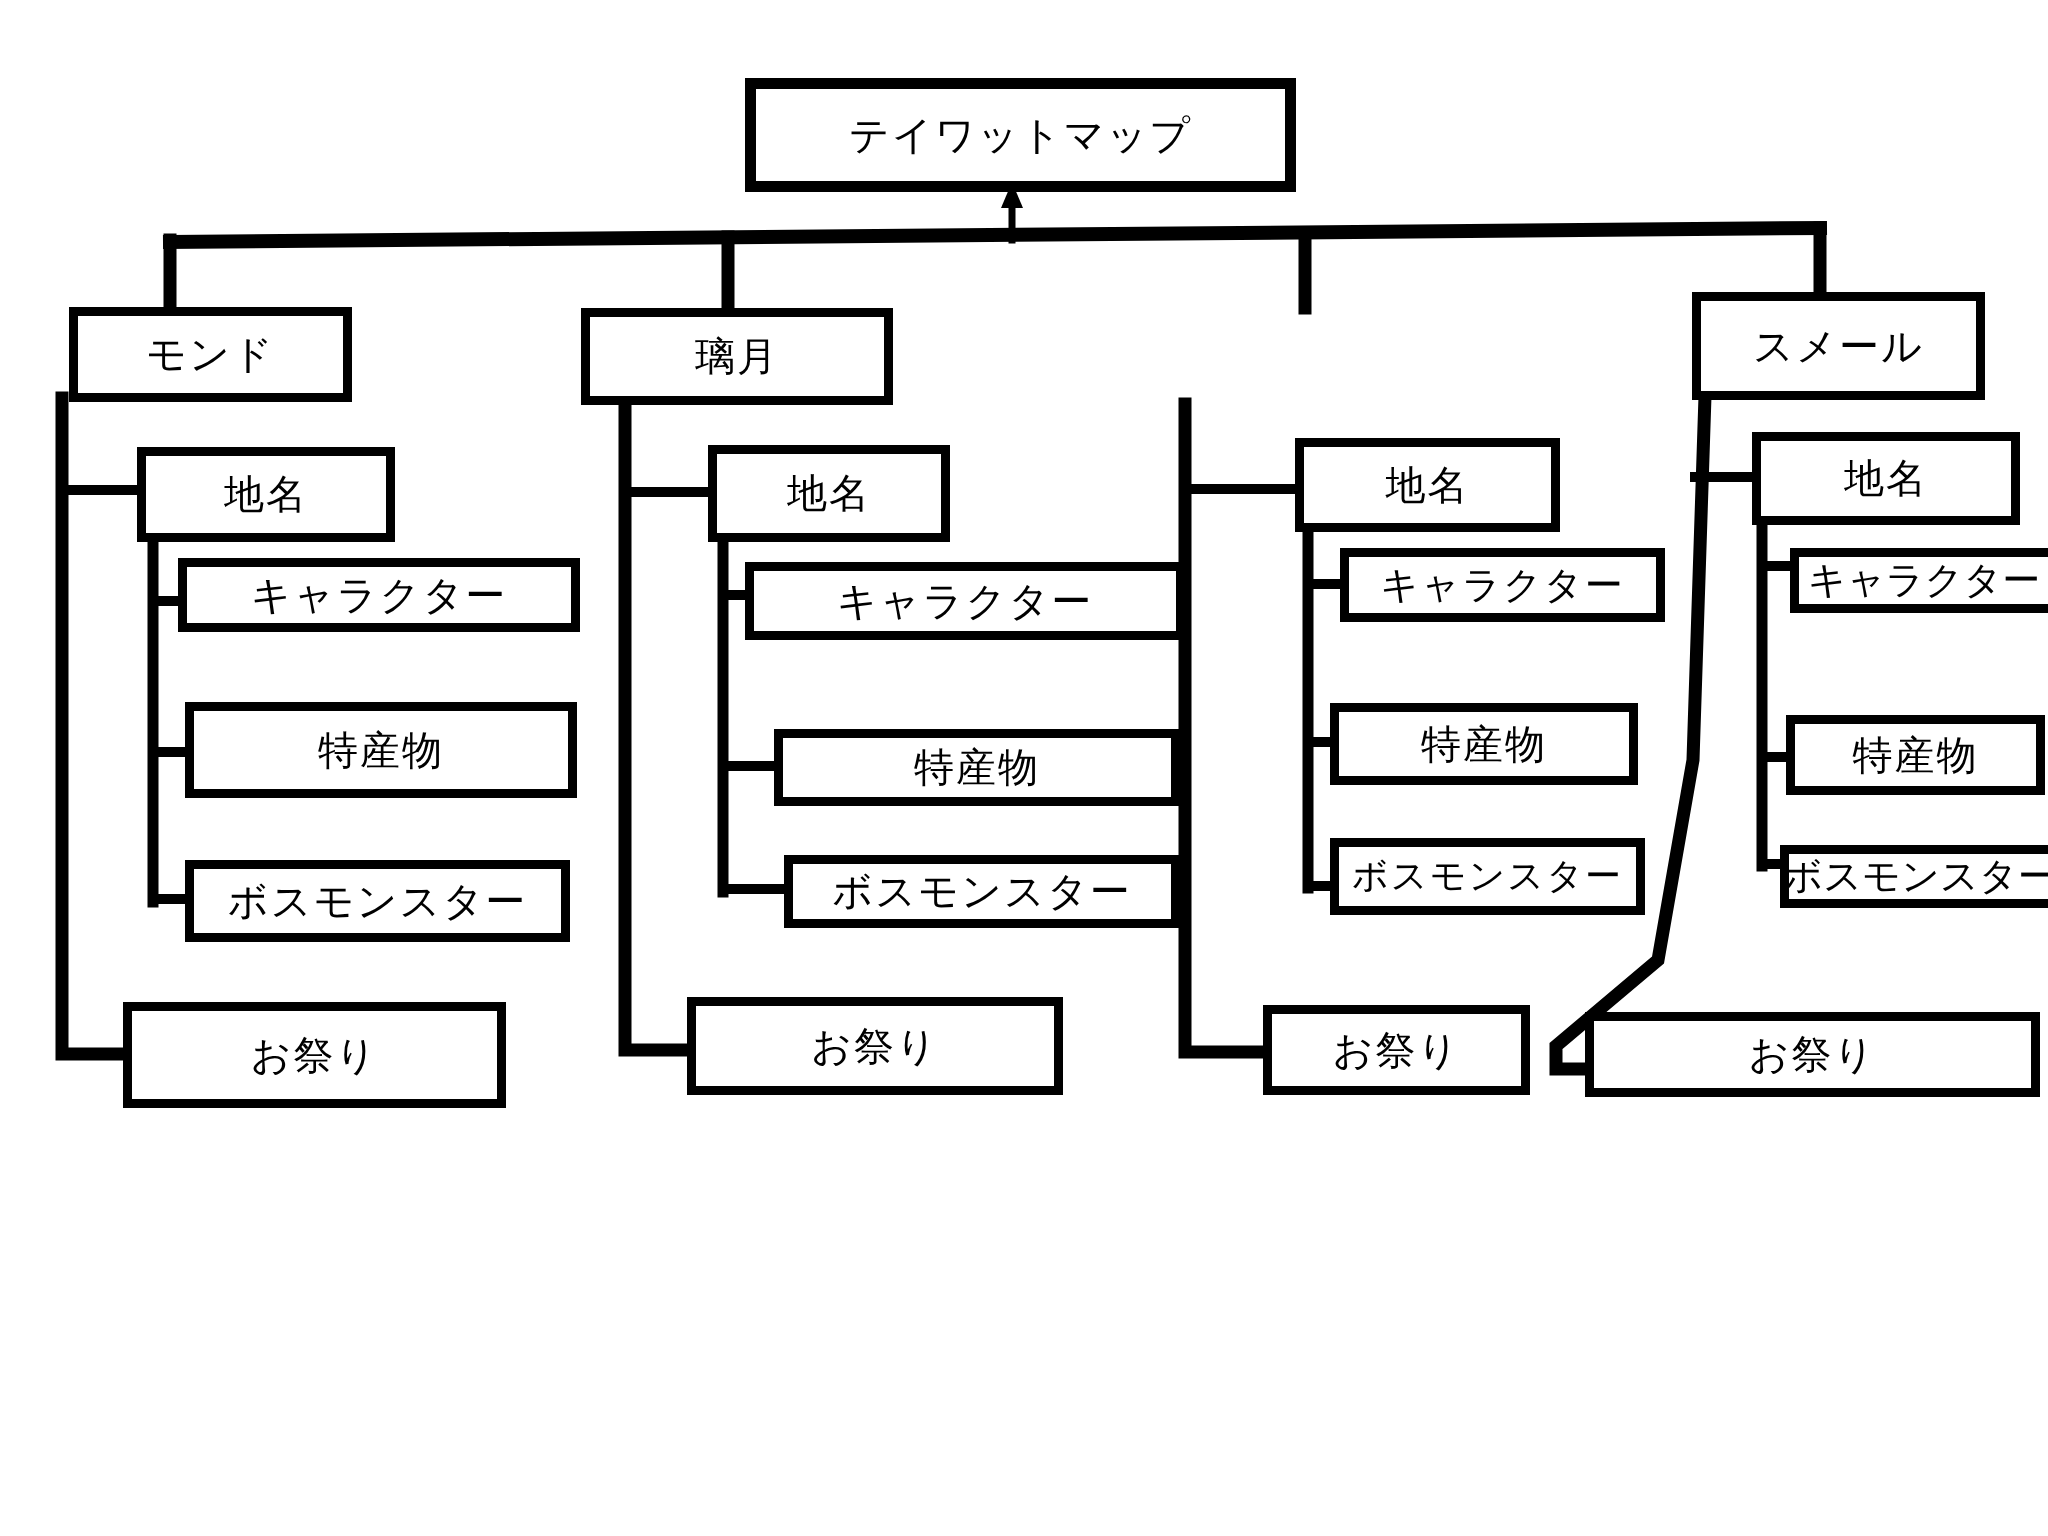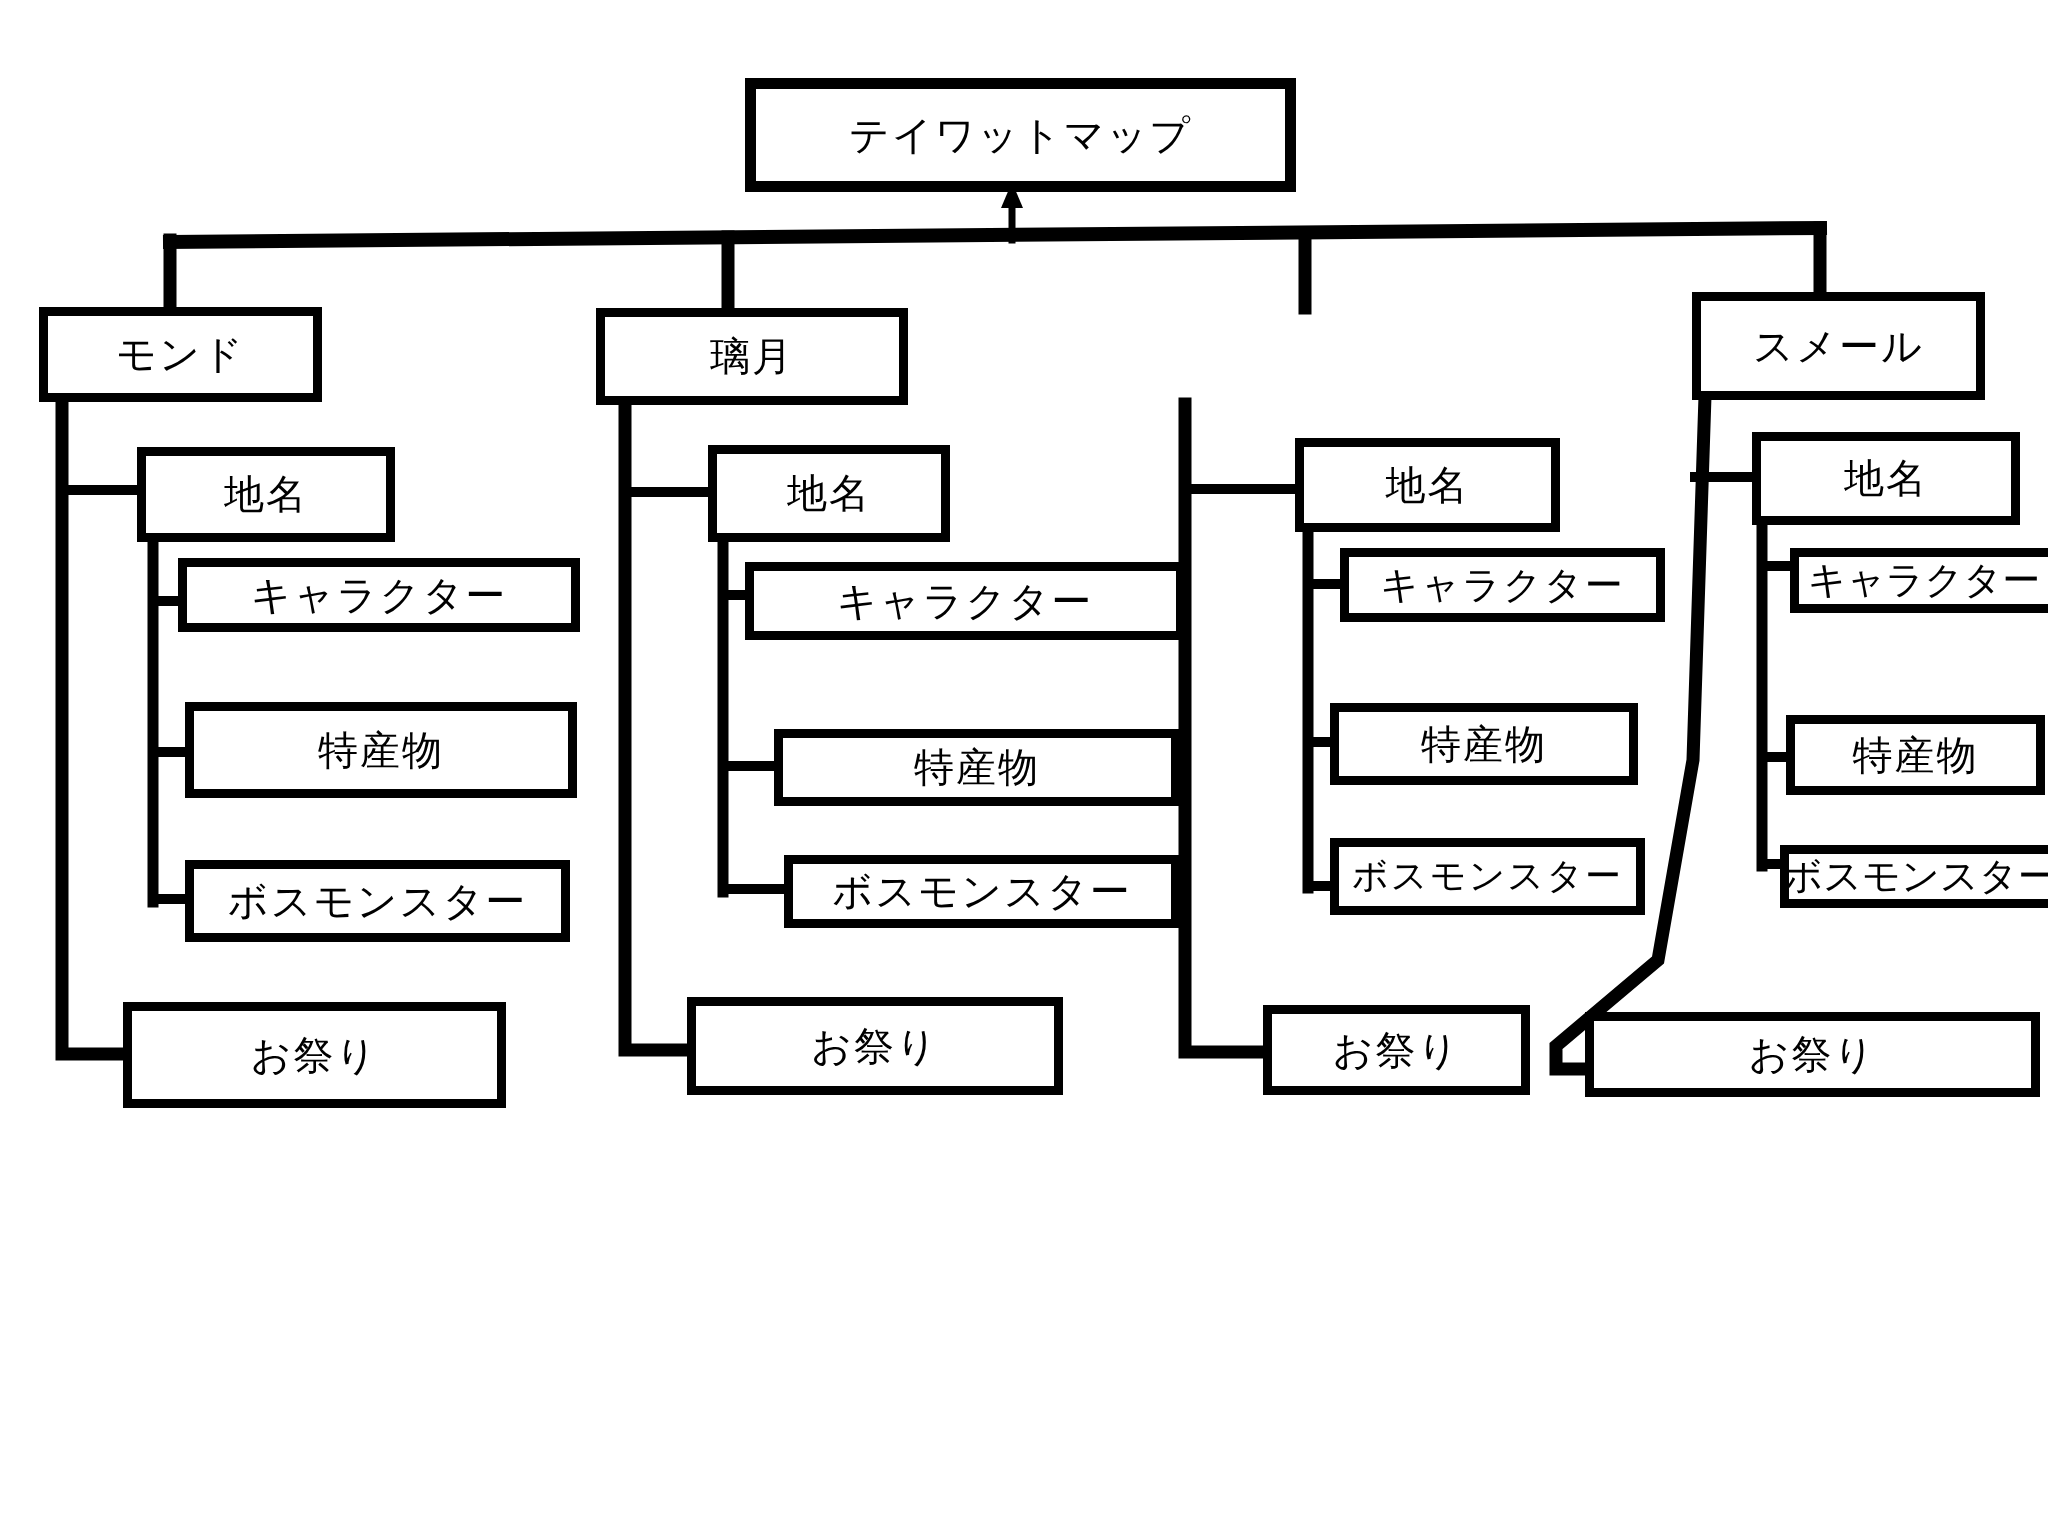--- a/index.html
+++ b/index.html
@@ -68,22 +68,22 @@
       <path d="M1695 477 L1756 477" stroke-width="10"></path>
       <path d="M1762 521 L1762 866" stroke-width="11"></path>
       <path d="M1762 566 L1793 566" stroke-width="10"></path>
       <path d="M1762 757 L1789 757" stroke-width="10"></path>
       <path d="M1762 864 L1783 864" stroke-width="10"></path>
     </g>
   </svg>
 
   <div class="node root" style="left:745px;top:78px;width:551px;height:114px;">テイワットマップ</div>
 
-  <div class="node" style="left:39px;top:307px;width:283px;height:95px;text-align:right;">モンド</div>
-  <div class="node" style="left:596px;top:308px;width:312px;height:97px;">璃月</div>
+  <div class="node" style="left:69px;top:307px;width:283px;height:95px;text-align:right;">モンド</div>
+  <div class="node" style="left:581px;top:308px;width:312px;height:97px;">璃月</div>
   <div class="node" style="left:1692px;top:292px;width:293px;height:108px;">スメール</div>
 
   <div class="node" style="left:137px;top:447px;width:258px;height:95px;">地名</div>
   <div class="node" style="left:178px;top:558px;width:402px;height:74px;">キャラクター</div>
   <div class="node" style="left:185px;top:702px;width:392px;height:96px;">特産物</div>
   <div class="node" style="left:185px;top:860px;width:385px;height:82px;">ボスモンスター</div>
   <div class="node" style="left:123px;top:1002px;width:383px;height:106px;">お祭り</div>
 
   <div class="node" style="left:708px;top:445px;width:242px;height:97px;">地名</div>
   <div class="node" style="left:745px;top:562px;width:440px;height:78px;">キャラクター</div>

